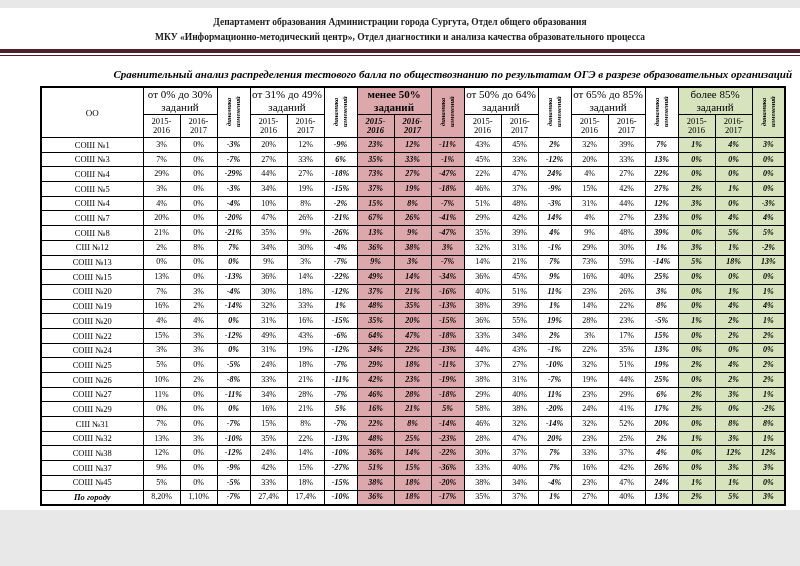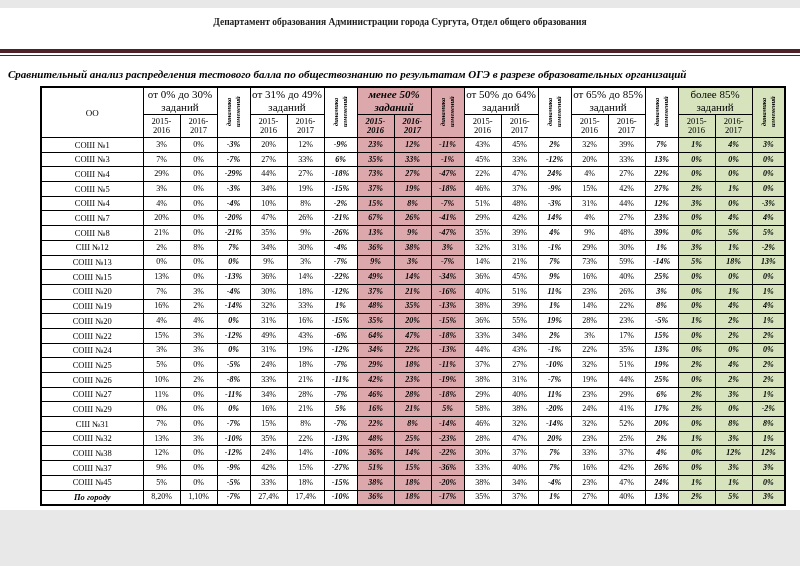--- a/index.html
+++ b/index.html
@@ -11,38 +11,38 @@
   .doc-header{
     position:absolute; top:7px; left:0; right:0; text-align:center;
     font-size:9.5px; line-height:15px; font-weight:bold; color:#1c1c1c;
   }
   .rule{
     position:absolute; top:41px; left:0; width:800px; height:2px;
     border-top:4px solid var(--rule); border-bottom:1px solid var(--rule);
     background:#fff;
   }
   .doc-title{
-    position:absolute; top:60px; left:8px; right:8px; text-align:left;
+    position:absolute; top:60px; left:8px; right:8px; text-align:right;
     font-size:11px; font-weight:bold; font-style:italic;
   }
   table.results{
     position:absolute; top:78px; left:40px; width:745px;
     border-collapse:collapse; table-layout:fixed; font-size:8px;
     border:2px solid #000;
   }
   .results th, .results td{
     border:1px solid #000; padding:0; text-align:center; vertical-align:middle;
     overflow:hidden;
   }
   .results thead tr.gr-row th{height:26px;}
   .results thead tr.yr-row th{height:22px;}
   .results th{font-weight:normal;}
   .corner{font-size:9px;}
   .gh{font-size:11px; line-height:1.15;}
-  .gh.pink{background:var(--pink); font-style:italic; font-weight:bold;}
+  .gh.pink{background:var(--pink); font-weight:bold;}
   .gh.green{background:var(--green);}
   .yh{font-size:8.5px; line-height:1.1;}
   .yh.pink{background:var(--pink); font-style:italic; font-weight:bold;}
   .yh.green{background:var(--green);}
   .dynh.pink{background:var(--pink);}
   .dynh.green{background:var(--green);}
   .vtext{
     display:inline-block; writing-mode:vertical-rl; transform:rotate(180deg);
     font-style:italic; font-weight:bold; font-size:6.5px; line-height:1.35;
     height:44px; white-space:normal;
@@ -61,20 +61,21 @@
   }
   .fline-right{position:absolute; top:541px; left:105px; right:0; border-top:1px solid var(--gray);}
 </style>
 </head>
 <body>
 
 <div class="page">
 
   <div class="doc-header">
     <div>Департамент образования Администрации города Сургута, Отдел общего образования</div>
+    <div>МКУ «Информационно-методический центр», Отдел диагностики и анализа качества образовательного процесса</div>
   </div>
 
   <div class="rule"></div>
 
   <div class="doc-title">Сравнительный анализ распределения тестового балла по обществознанию по результатам ОГЭ в разрезе образовательных организаций</div>
 
   <table class="results">
     <colgroup id="results-cols">
         <col style="width: 102px;">
         <col style="width: 37px;">

